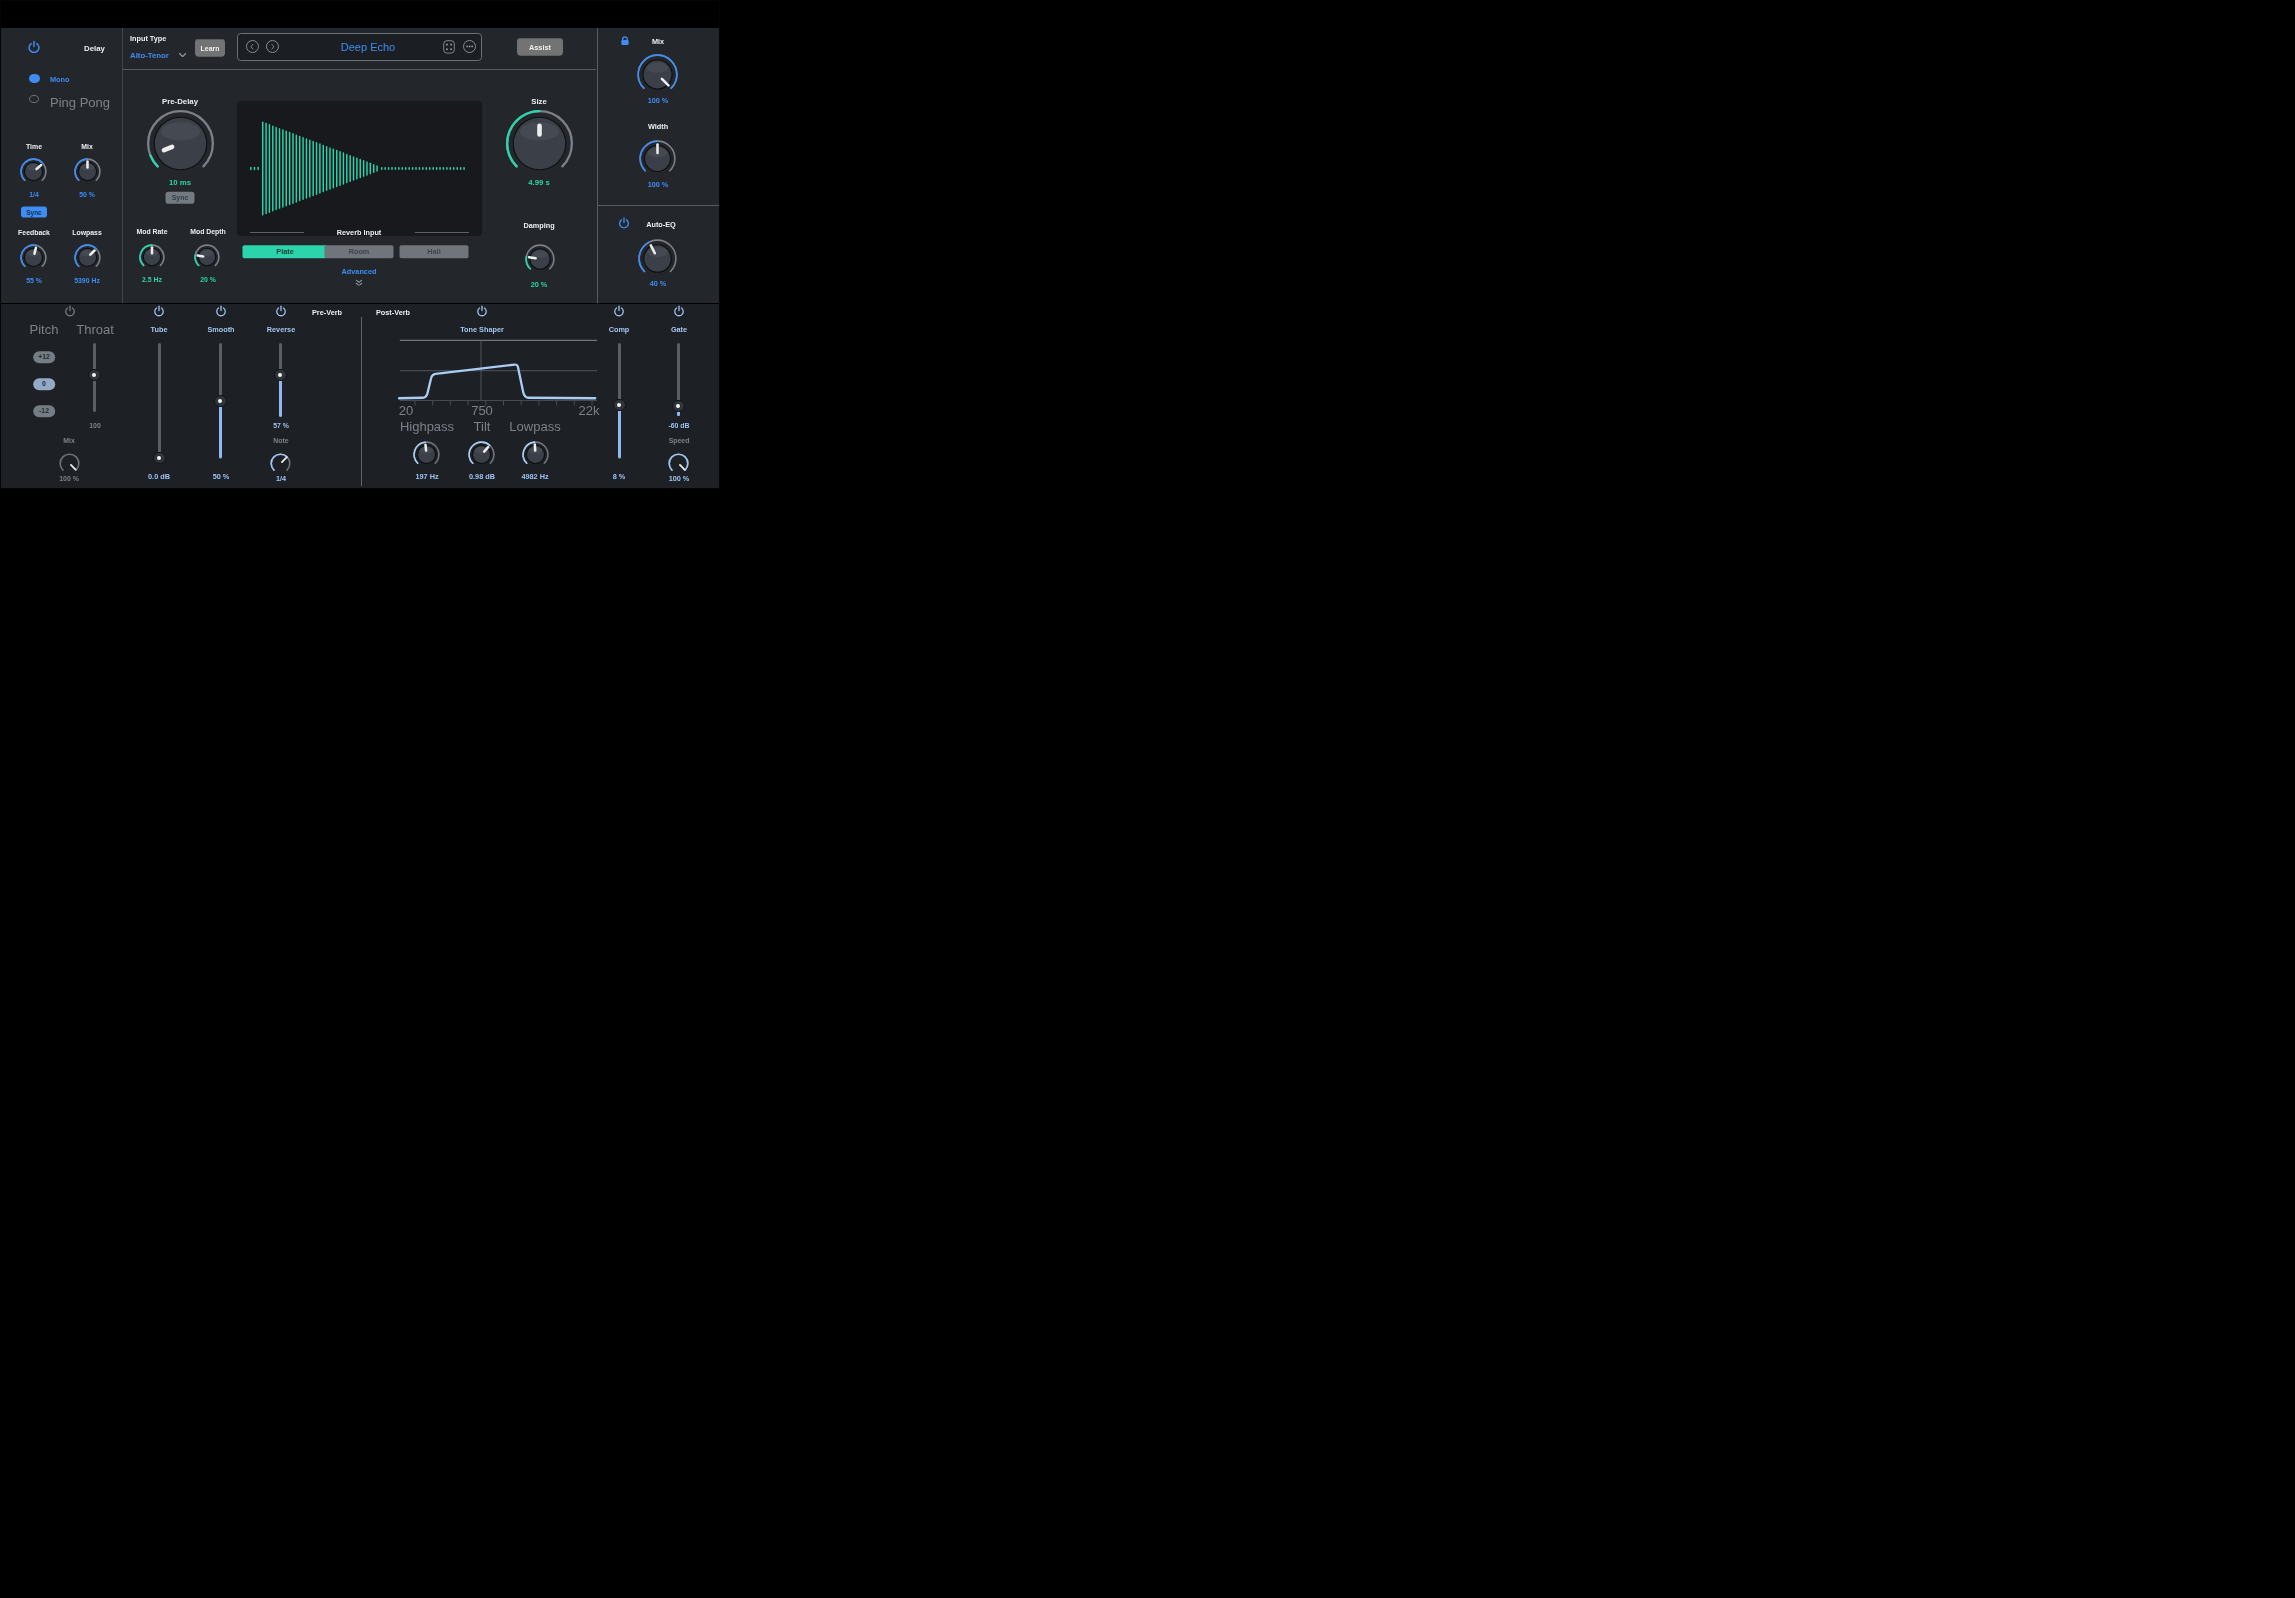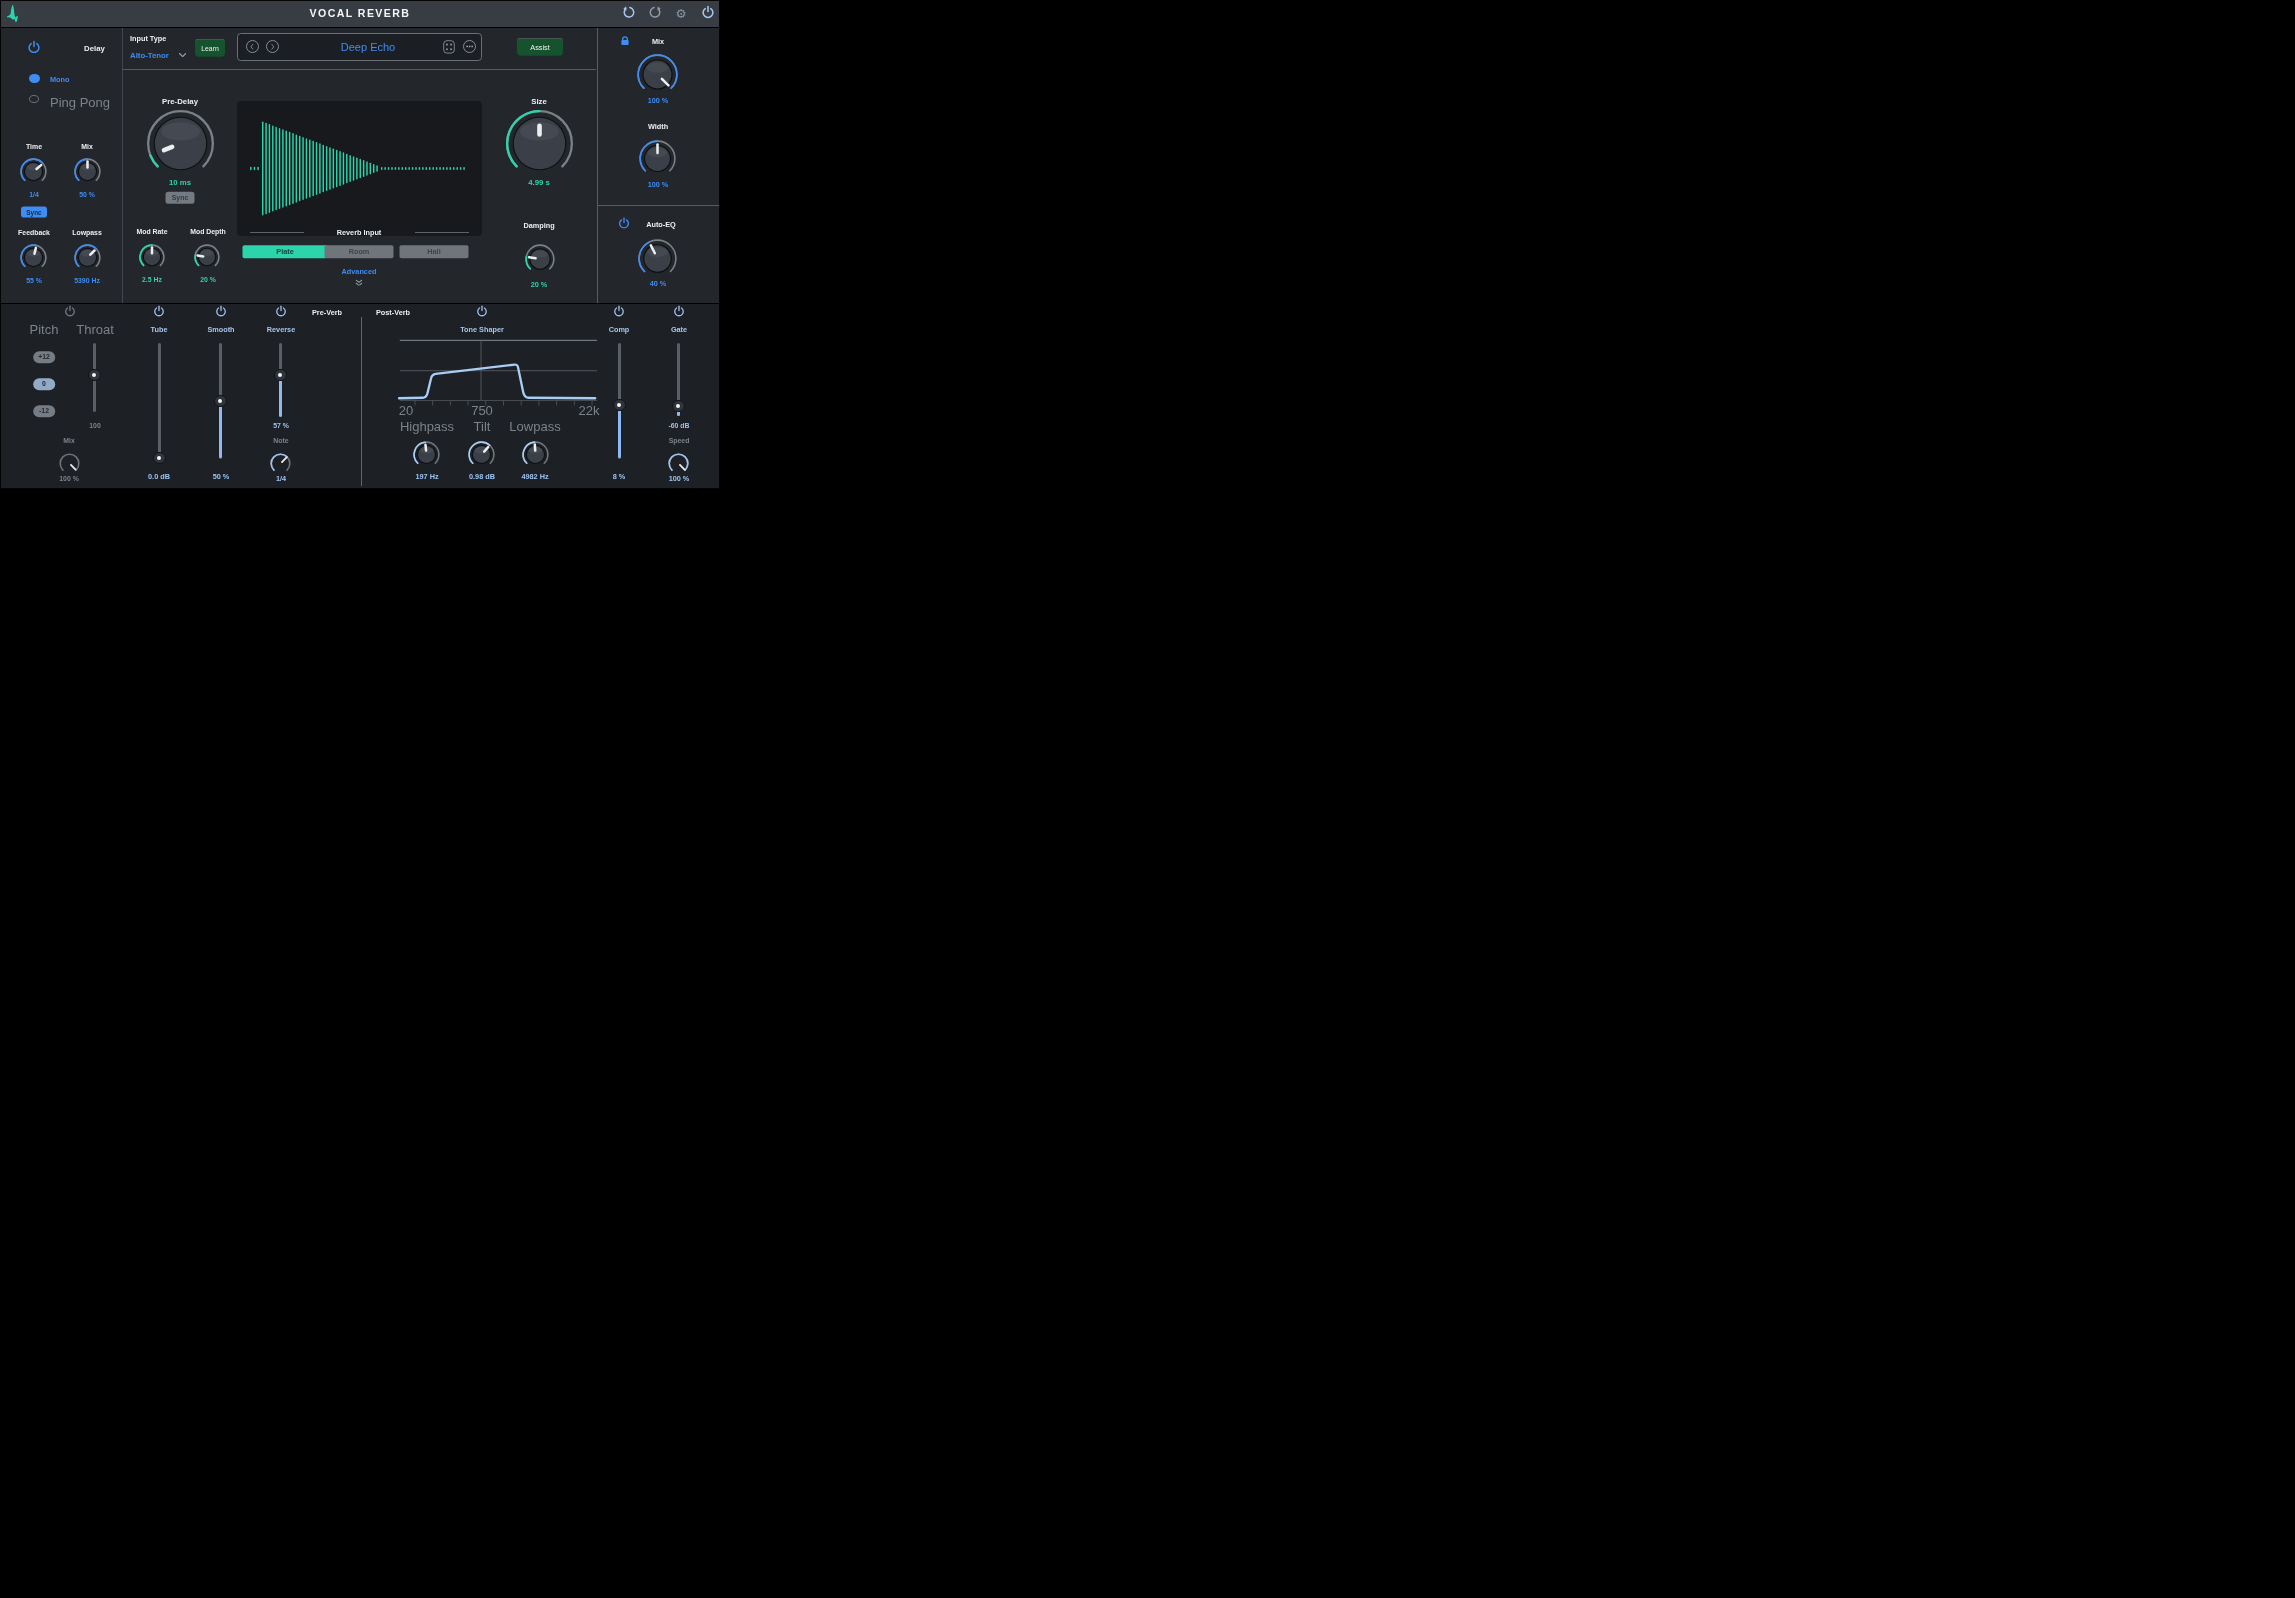--- a/index.html
+++ b/index.html
@@ -22,21 +22,21 @@
   .vt{font-size:7.3px;font-weight:700;color:#2BD5AB;}
   .vt17{font-size:7.8px;font-weight:600;color:#2BD5AB;}
   .lg{font-size:6.9px;font-weight:600;color:#7c8289;}
   .lg16{font-size:13px;font-weight:400;color:#7c8289;}
   .llb{font-size:7.3px;font-weight:600;color:#A5C6F1;}
   .vlb{font-size:7.3px;font-weight:600;color:#9CC3F4;}
   .vlb15{font-size:6.9px;font-weight:600;color:#9CC3F4;}
   #title{left:50%;top:13.3px;font-size:10.6px;font-weight:700;letter-spacing:1.4px;color:#f3f5f7;}
   
   .btn{display:flex;align-items:center;justify-content:center;border-radius:3.7px;
-       background:#14532d;color:#f0f2f4;font-size:6.9px;font-weight:400;box-sizing:border-box;
+       background:#737373;color:#f0f2f4;font-size:6.9px;font-weight:700;box-sizing:border-box;
        border-top:0.5px solid #565b62;}
   .pill{display:flex;align-items:center;justify-content:center;border-radius:2.8px;
         font-weight:700;box-sizing:border-box;}
   .stylebtn{display:flex;align-items:center;justify-content:center;border-radius:1.8px;
         font-size:7.3px;font-weight:700;}
   #presetbox{left:237px;top:33px;width:245px;height:27.5px;background:#1b1e23;
              border:0.9px solid #6b7076;border-radius:3.7px;box-sizing:border-box;}
   .navcirc{position:absolute;width:13px;height:13px;border:0.9px solid #878d94;border-radius:50%;
            box-sizing:border-box;display:flex;align-items:center;justify-content:center;}
   #wavepanel{left:237px;top:73px;width:245px;height:135px;background:#17191d;border-radius:4.1px;}
@@ -52,41 +52,20 @@
   .slider .handle::after{content:'';position:absolute;left:50%;top:50%;width:4.1px;height:4.1px;
                   margin:-2.1px 0 0 -2.1px;border-radius:50%;background:#f2f4f6;}
   .knob{position:absolute;}
   .hline{position:absolute;height:1.4px;background:#5d6269;}
 </style>
 </head>
 <body>
 
 <div id="app">
 
-  <div id="topbar" class="section">
-    <svg class="abs" style="left:5.5px;top:3.2px;" width="15.6" height="20" viewBox="0 0 34 48">
-      <path fill="#2BD5AC" d="M1 32 C6 30 8 29 9.5 25 C11 14 12.5 5 14.5 5 C16.5 5 17.5 18 18.5 26
-        C19.3 32 20.5 36 22 34.5 C23.5 33 24.5 30 26.5 31 L26.5 34 C25.5 42 23.5 47.5 21.5 45.5
-        C19.5 43.5 19 36 16.5 39 C14 42 12 37 9.5 35.5 C6.5 33.5 4 34 1 34.5 Z"></path>
-    </svg>
-    <div id="title" class="abs ctr">VOCAL REVERB</div>
-    <svg class="abs ctr" style="left:629px;top:13.3px;" width="13.8" height="13.8" viewBox="0 0 24 24">
-      <path d="M6.5 4.5 A 8.3 8.3 0 1 0 13.5 2.6" fill="none" stroke="#A9C9F2" stroke-width="2.6" stroke-linecap="round"></path>
-      <polygon points="7.2,0.2 7.2,8.6 2.2,4.4" fill="#A9C9F2"></polygon>
-    </svg>
-    <svg class="abs ctr" style="left:655px;top:13.3px;" width="13.8" height="13.8" viewBox="0 0 24 24">
-      <path d="M17.5 4.5 A 8.3 8.3 0 1 1 10.5 2.6" fill="none" stroke="#8D9AAB" stroke-width="2.6" stroke-linecap="round"></path>
-      <polygon points="16.8,0.2 16.8,8.6 21.8,4.4" fill="#8D9AAB"></polygon>
-    </svg>
-    <span class="abs ctr" style="left:681px;top:13px;font-family:'DejaVu Sans',sans-serif;font-size:12.4px;color:#8795A6;">⚙</span>
-    <span class="abs ctr" style="left:708px;top:13.3px;"><svg width="13.8" height="13.8" viewBox="0 0 24 24">
-          <path d="M7.2 6 A 8.5 8.5 0 1 0 16.8 6" fill="none" stroke="#A9C9F2" stroke-width="2.6" stroke-linecap="round"></path>
-          <line x1="12" y1="2.4" x2="12" y2="11.2" stroke="#A9C9F2" stroke-width="2.6" stroke-linecap="round"></line>
-        </svg></span>
-  </div>
 
   <div id="main" class="section">
 
     <div class="divider" style="left:122px;top:0;width:0.9px;height:275px;background:#42474d;"></div>
     <div class="divider" style="left:597px;top:0;width:0.9px;height:275px;background:#585d63;"></div>
     <div class="divider" style="left:123px;top:41px;width:473px;height:0.9px;background:#565b61;"></div>
     <div class="divider" style="left:598px;top:177px;width:122px;height:0.9px;background:#565b61;"></div>
 
     <span class="abs ctr" style="left:34px;top:20px;"><svg width="13.8" height="13.8" viewBox="0 0 24 24">
           <path d="M7.2 6 A 8.5 8.5 0 1 0 16.8 6" fill="none" stroke="#3F8CF3" stroke-width="2.6" stroke-linecap="round"></path>

